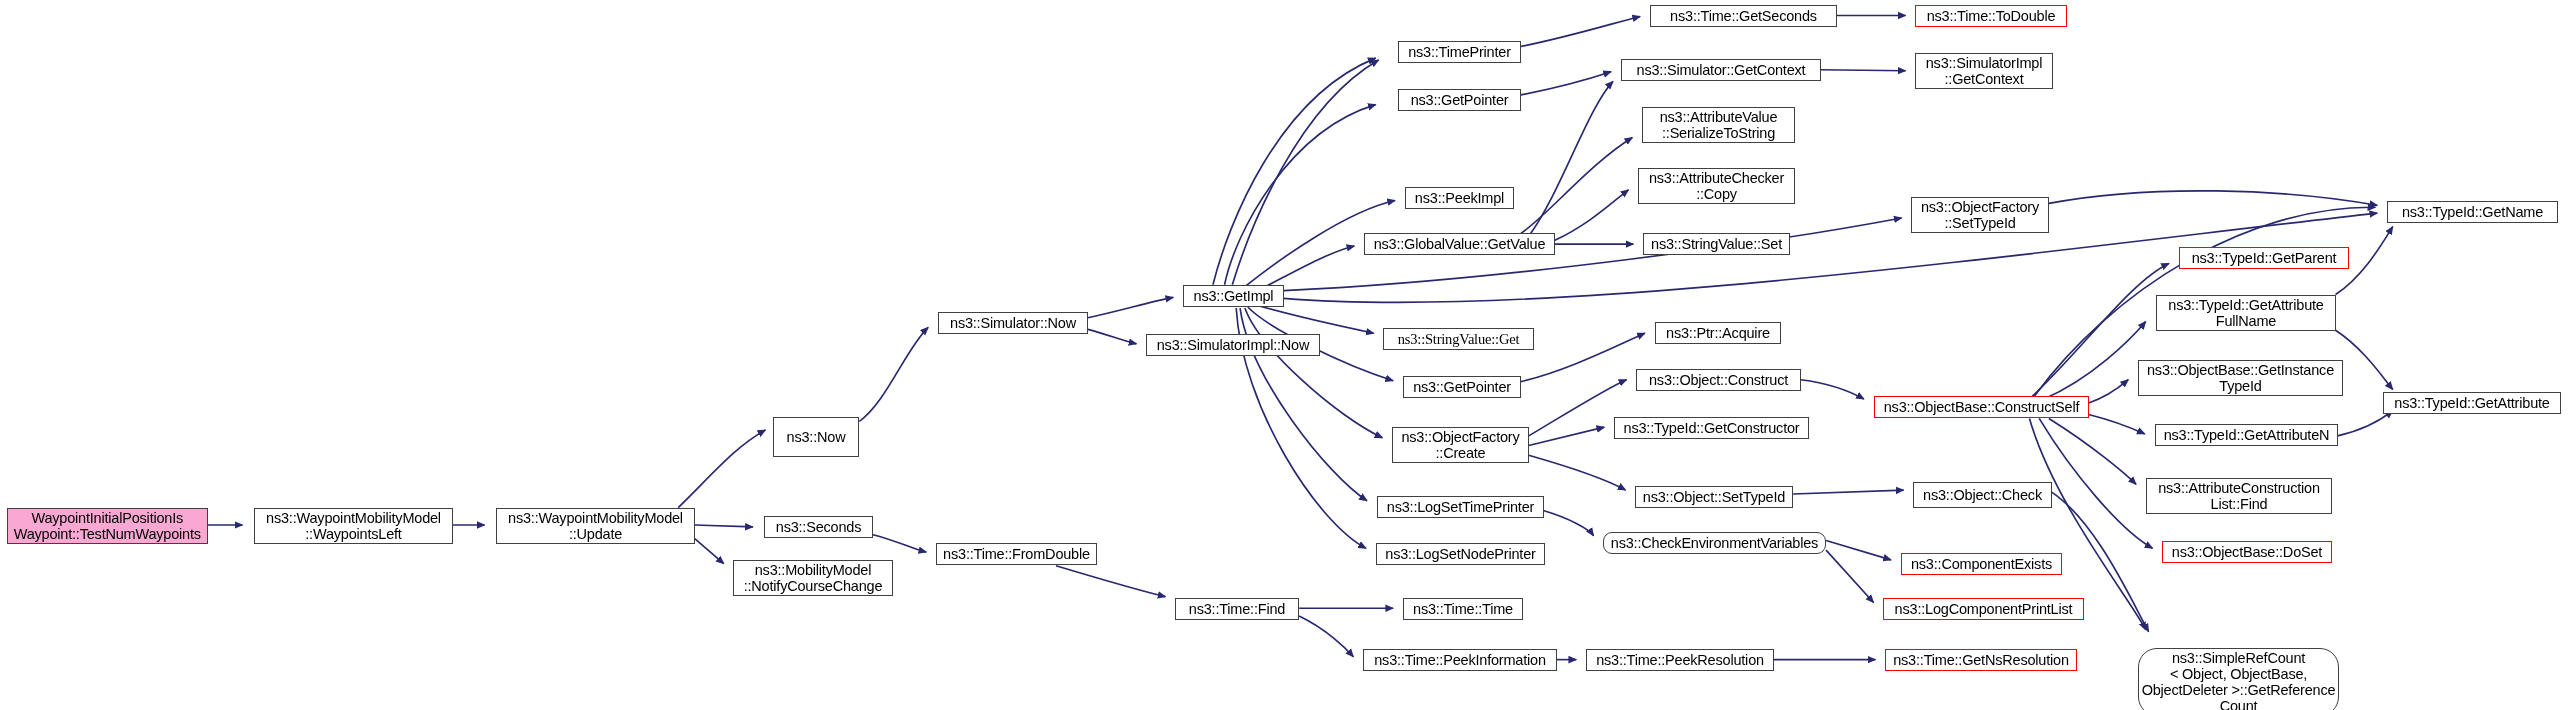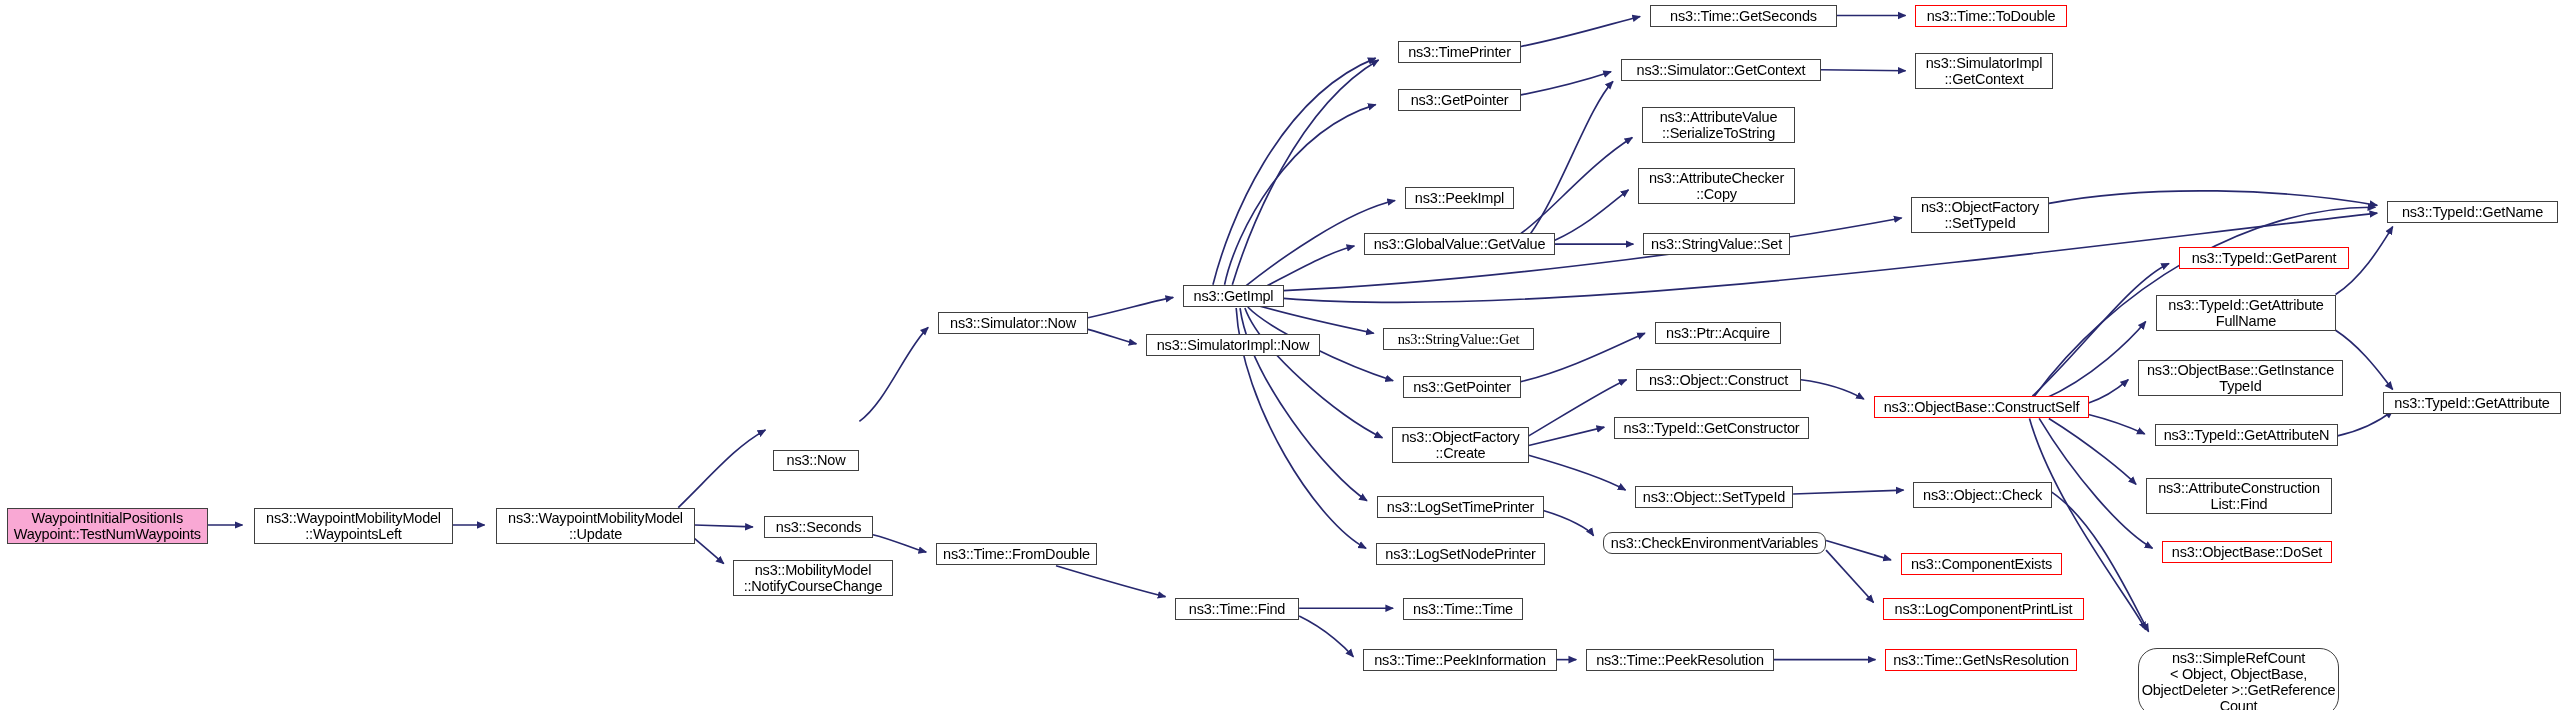--- a/index.html
+++ b/index.html
@@ -103,21 +103,21 @@
   <div id="node-layer">
       <div class="node gray" style="left: 6.8px; top: 508px; width: 201px; height: 36px;"><span>WaypointInitialPositionIs
 Waypoint::TestNumWaypoints</span></div>
       <div class="node" style="left: 254px; top: 508px; width: 199px; height: 36px;"><span>ns3::WaypointMobilityModel
 ::WaypointsLeft</span></div>
       <div class="node" style="left: 496px; top: 508px; width: 199px; height: 36px;"><span>ns3::WaypointMobilityModel
 ::Update</span></div>
       <div class="node" style="left: 764px; top: 516px; width: 109px; height: 22px;"><span>ns3::Seconds</span></div>
       <div class="node" style="left: 733px; top: 560px; width: 160px; height: 36px;"><span>ns3::MobilityModel
 ::NotifyCourseChange</span></div>
-      <div class="node" style="left: 773px; top: 417px; width: 86px; height: 21px; margin-top: 33px;"><span>ns3::Now</span></div>
+      <div class="node" style="left: 773px; top: 417px; width: 86px; height: 40px;"><span>ns3::Now</span></div>
       <div class="node" style="left: 936px; top: 543px; width: 161px; height: 22px;"><span>ns3::Time::FromDouble</span></div>
       <div class="node" style="left: 938px; top: 312px; width: 150px; height: 22px;"><span>ns3::Simulator::Now</span></div>
       <div class="node" style="left: 1183px; top: 285px; width: 101px; height: 22px;"><span>ns3::GetImpl</span></div>
       <div class="node" style="left: 1146px; top: 334px; width: 174px; height: 22px;"><span>ns3::SimulatorImpl::Now</span></div>
       <div class="node" style="left: 1398px; top: 41px; width: 123px; height: 22px;"><span>ns3::TimePrinter</span></div>
       <div class="node" style="left: 1398px; top: 89px; width: 123px; height: 22px;"><span>ns3::GetPointer</span></div>
       <div class="node" style="left: 1405px; top: 187px; width: 109px; height: 22px;"><span>ns3::PeekImpl</span></div>
       <div class="node" style="left: 1364px; top: 233px; width: 191px; height: 22px;"><span>ns3::GlobalValue::GetValue</span></div>
       <div class="node" style="left: 1383px; top: 328px; width: 151px; height: 22px; font-family: Liberation Serif, serif;"><span>ns3::StringValue::Get</span></div>
       <div class="node" style="left: 1403px; top: 376px; width: 118px; height: 22px;"><span>ns3::GetPointer</span></div>

